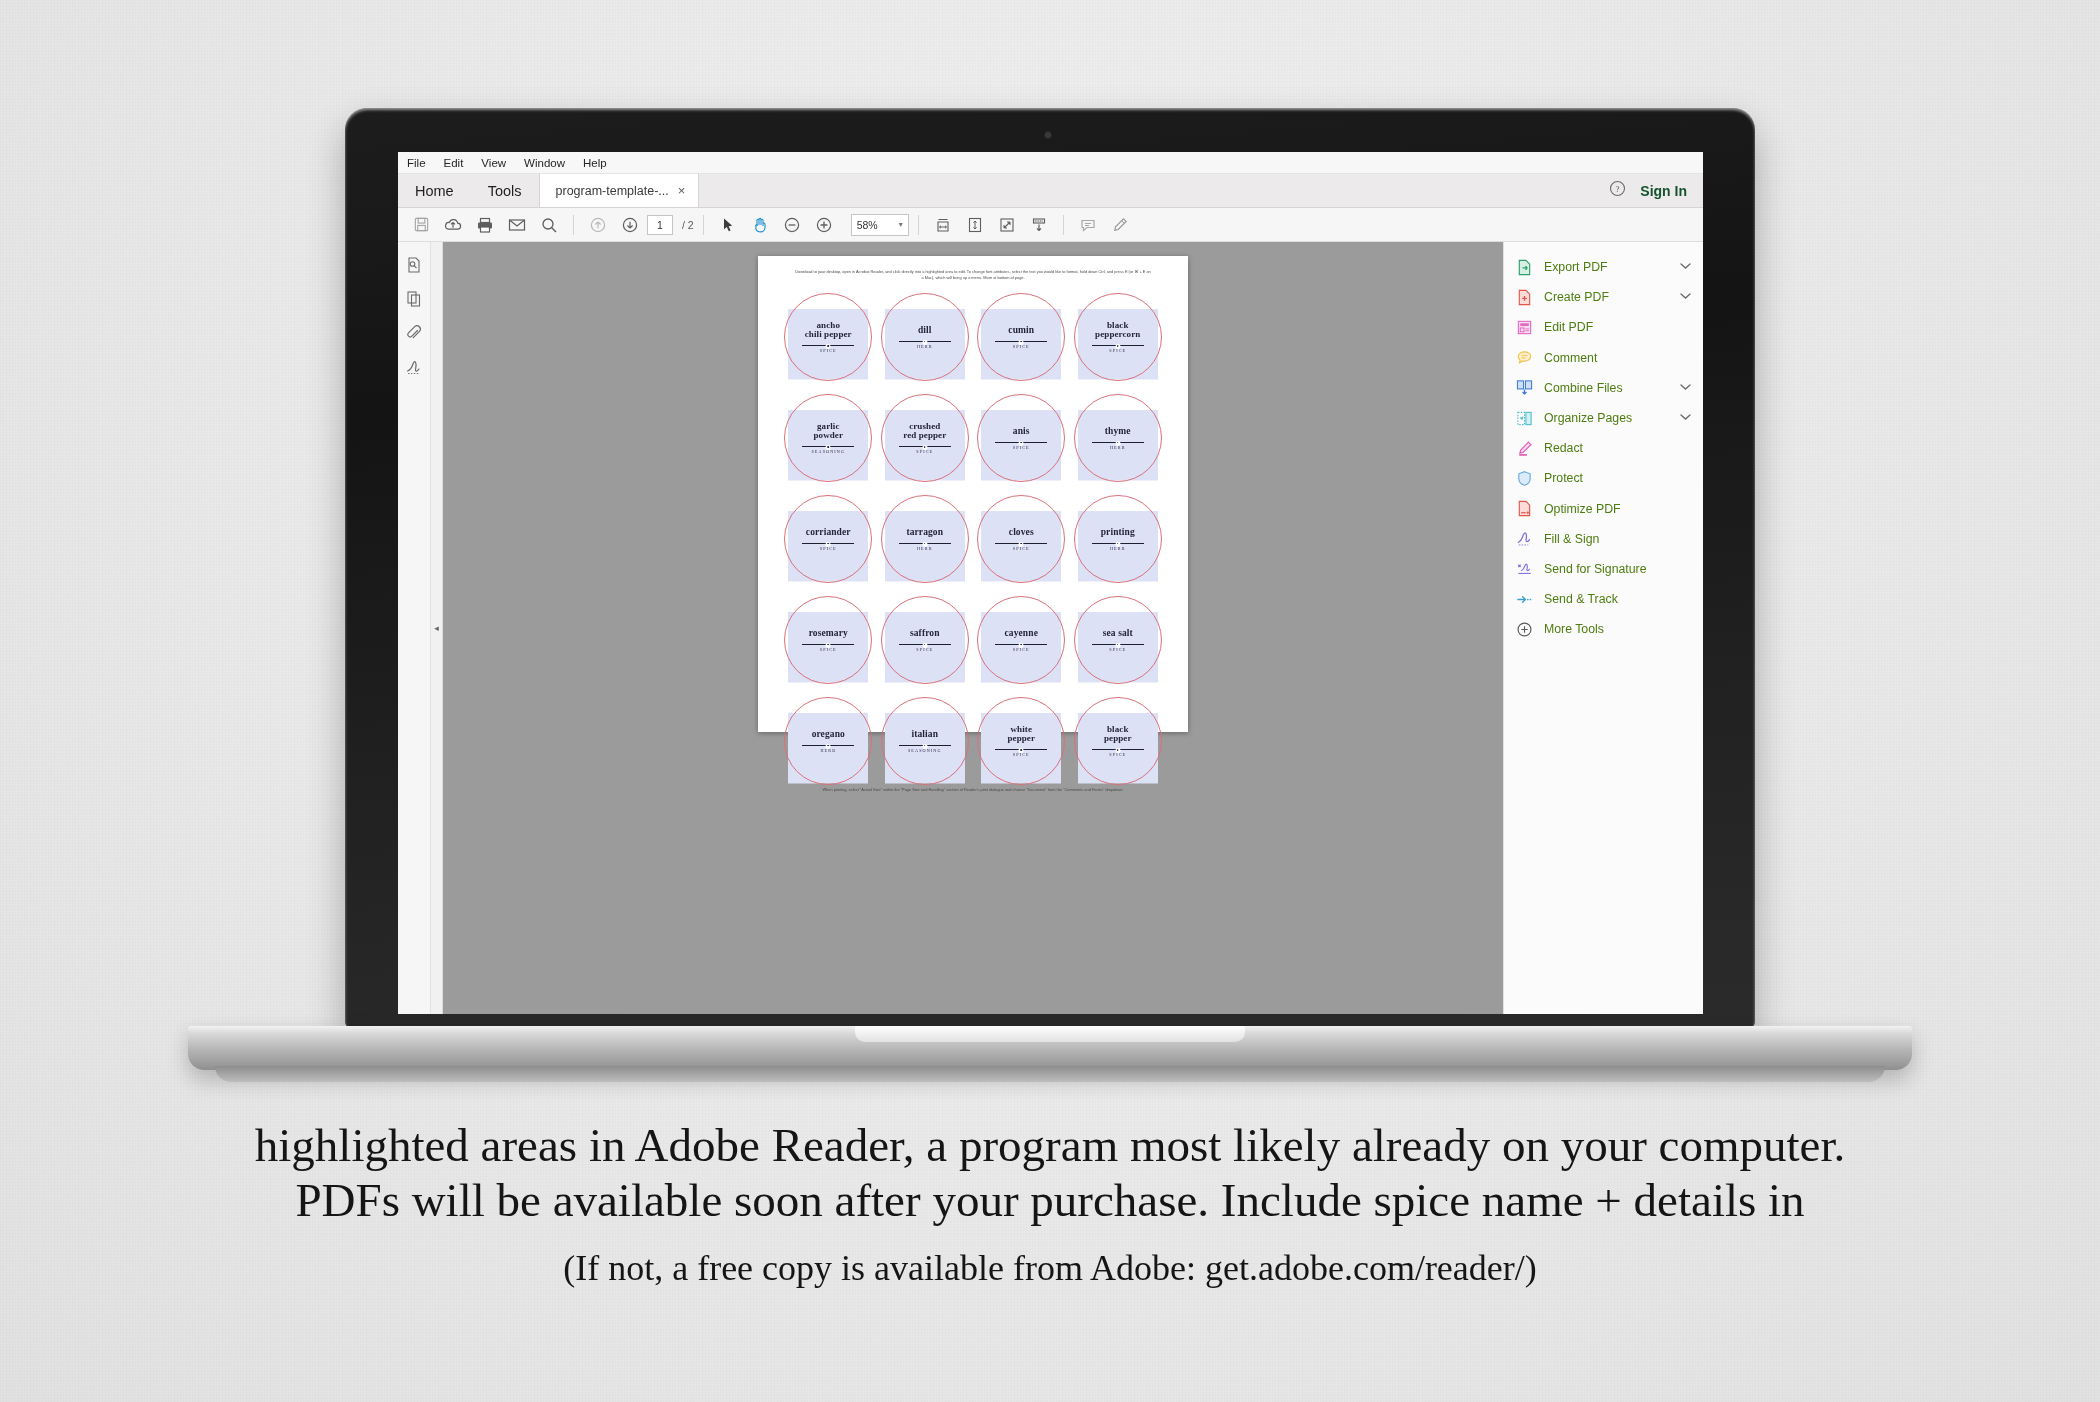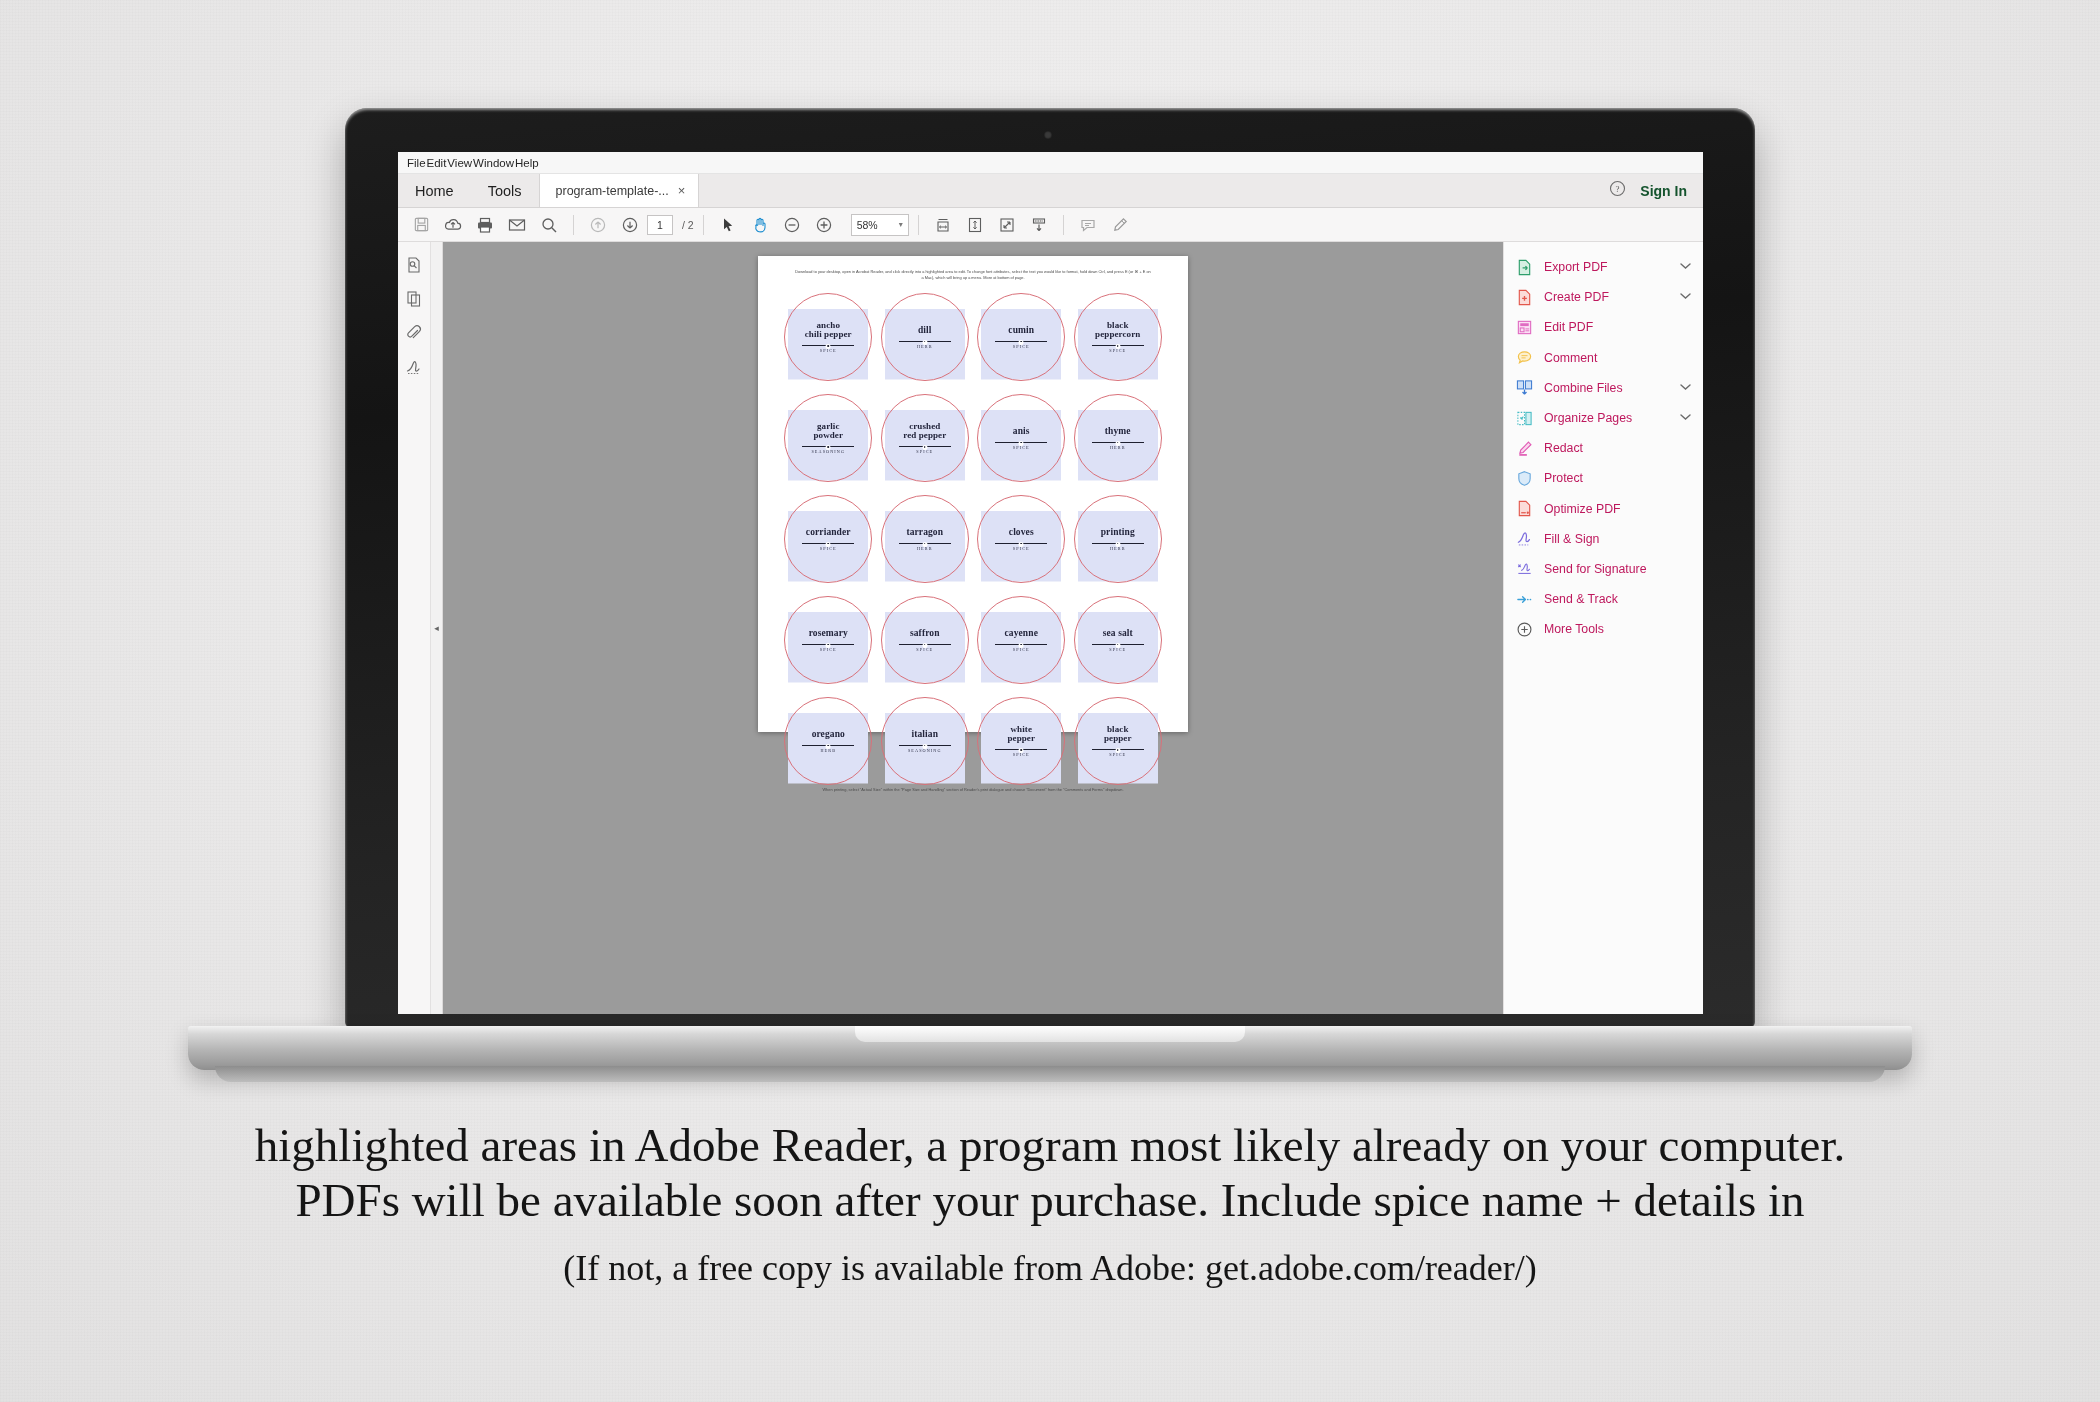--- a/index.html
+++ b/index.html
@@ -62,21 +62,21 @@
     position: absolute; left: 215px; top: 1066px;
     width: 1670px; height: 16px;
     background: linear-gradient(180deg,#8d8d8d,#bdbdbd);
     border-radius: 0 0 20px 20px;
     filter: blur(.4px);
   }
 
   
   .menubar {
     height: 22px; background: #f7f7f7; border-bottom: 1px solid #e4e4e4;
-    display: flex; align-items: center; padding-left: 9px; gap: 1px;
+    display: flex; align-items: center; padding-left: 9px; gap: 18px;
   }
   .menubar span { font-size: 11.5px; color: #262626; }
   .tabstrip {
     height: 34px; background: #eceaea; border-bottom: 1px solid #d6d4d4;
     display: flex; align-items: stretch;
   }
   .tb-home, .tb-tools {
     display: flex; align-items: center; padding: 0 17px;
     font-size: 14.5px; color: #1f1f1f; background: #eceaea; cursor: default; text-align: center;
   }
@@ -179,21 +179,21 @@
   
   .toolspanel {
     width: 200px; background: #fbfbfb; border-left: 1px solid #e3e1e1;
     padding: 10px 0 0 0; overflow: hidden;
   }
   .tool-row {
     display: flex; align-items: center; gap: 11px;
     padding: 0 12px; height: 30.2px;
   }
   .tool-ico { width: 17px; height: 17px; flex: 0 0 17px; display: flex; align-items: center; justify-content: center; }
-  .tool-lbl { font-size: 12.3px; color: #be185d; flex: 1; }
+  .tool-lbl { font-size: 12.3px; color: #4d7c0f; flex: 1; }
   .tool-chev { font-size: 9px; color: #6b6b6b; }
 
   
   #caption {
     position: absolute; left: 0; top: 1118px; width: 2100px;
     text-align: center; font-family: "Liberation Serif", serif; color: #151515;
   }
   .cap-main { font-size: 47px; line-height: 1.16; padding: 0 60px; }
   .cap-sub { font-size: 36px; margin-top: 20px; }
 </style>

